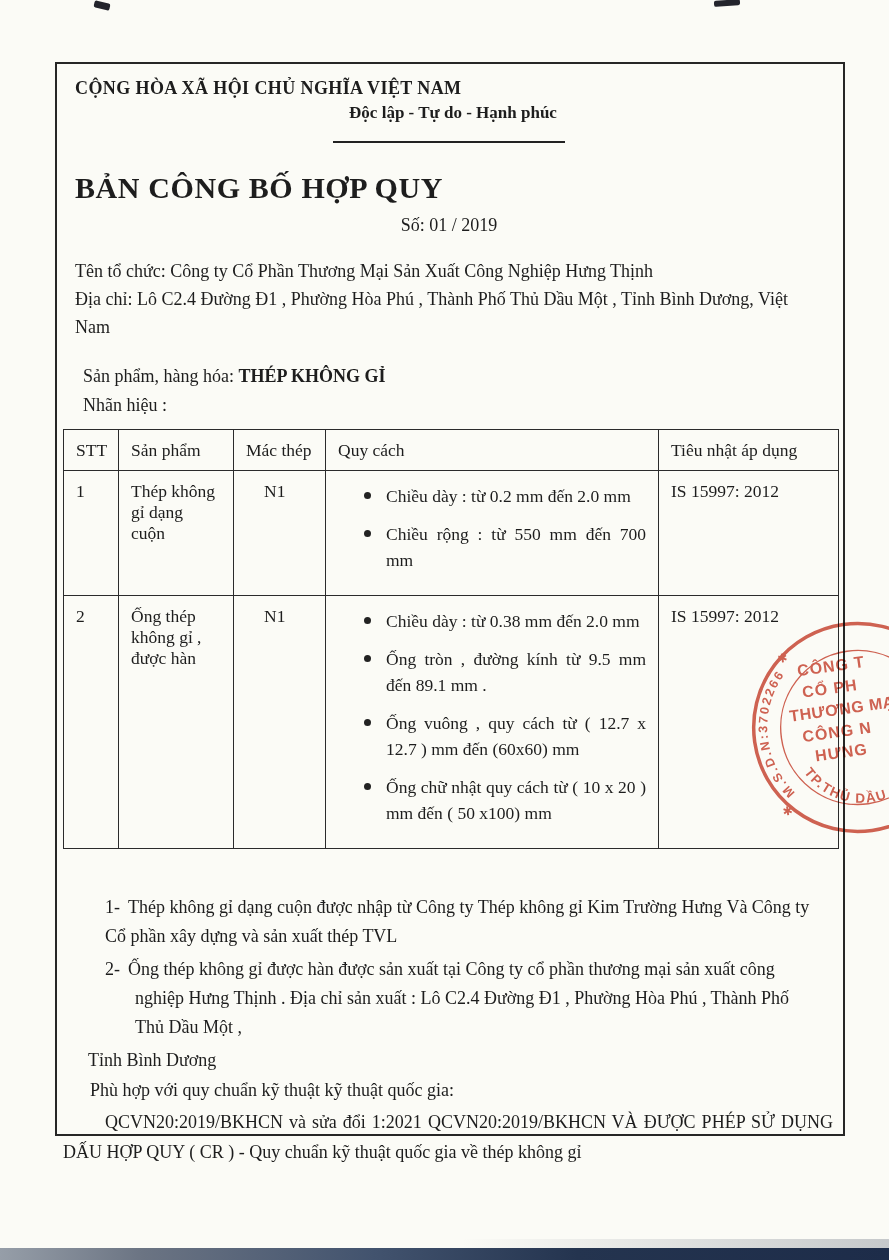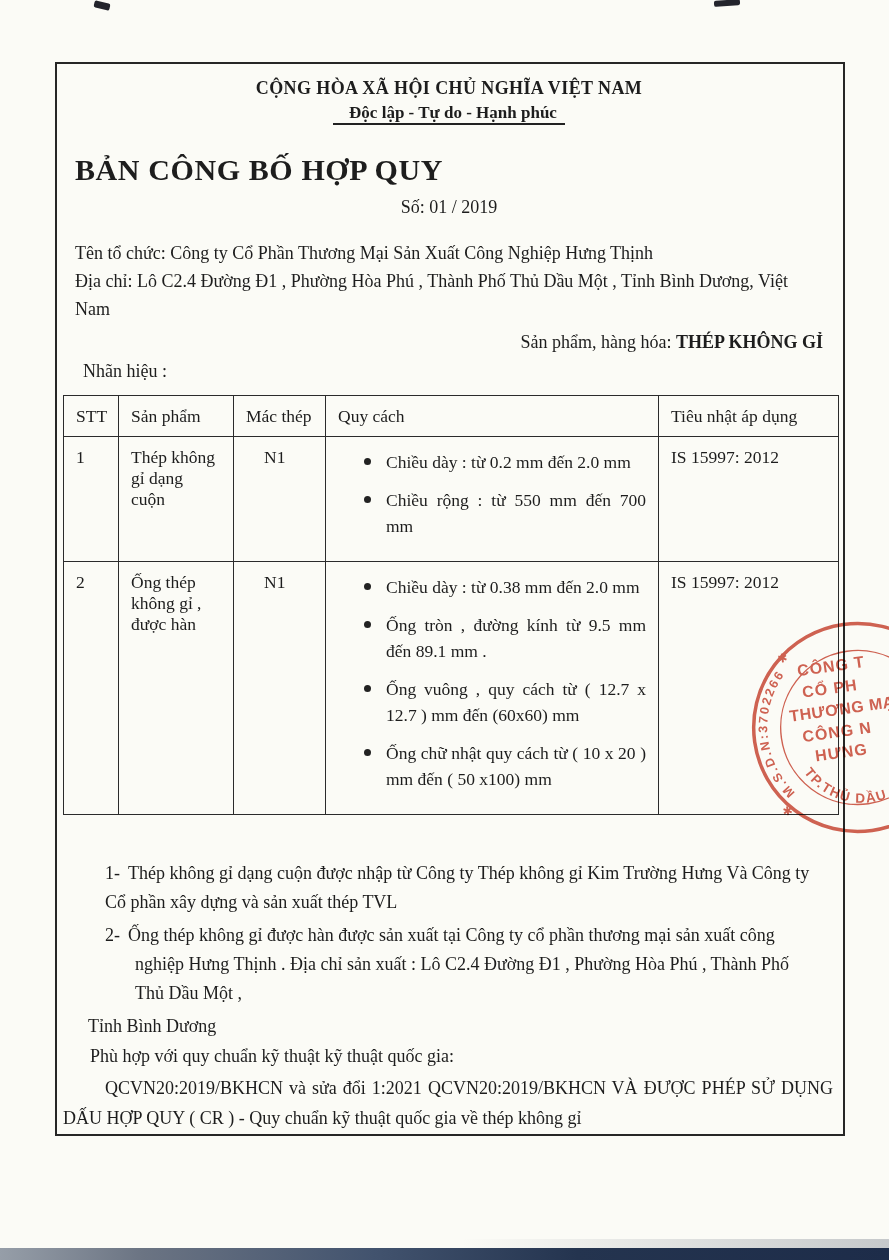--- a/index.html
+++ b/index.html
@@ -22,35 +22,35 @@
     background:linear-gradient(90deg, rgba(110,118,132,0), rgba(110,118,132,0.38));
   }
   
   .frame {
     position:absolute; top:62px; left:55px; right:44px; bottom:124px;
     border:2px solid #262626;
     padding:14px 20px 0 18px;
     box-sizing:border-box;
   }
   .national {
-    text-align:center; font-weight:bold; font-size:18px; letter-spacing:0.4px;
+    text-align:left; font-weight:bold; font-size:18px; letter-spacing:0.4px;
   }
   .motto { text-align:center; margin-top:4px; }
   .motto-text {
     display:inline-block; font-weight:bold; font-size:17px;
-    border-bottom:2px solid #222; padding:0 8px 0 16px;
+    border-bottom:2px solid #222; padding:0 8px 18px 16px;
   }
   .title {
     text-align:left; margin-top:28px; font-weight:bold; font-size:30px; letter-spacing:0.6px;
   }
   .doc-no { text-align:center; margin-top:10px; font-size:18px; }
   .para { margin:0; font-size:18px; line-height:28px; }
   .org { margin-top:21px; }
   .product, .brand, .tintro { margin-left:8px; }
-  .product { margin-top:4px; line-height:30px;text-align:right; }
+  .product { margin-top:20px; line-height:30px; }
   .tintro { margin-top:2px; line-height:30px; }
   
   .spec-table {
     border-collapse:collapse; table-layout:fixed;
     margin-top:10px; margin-left:-12px; width:775px;
     font-size:17.5px;
   }
   .spec-table th, .spec-table td {
     border:1.6px solid #2b2b2b; vertical-align:top; text-align:left;
     padding:10px 12px; font-weight:normal;

